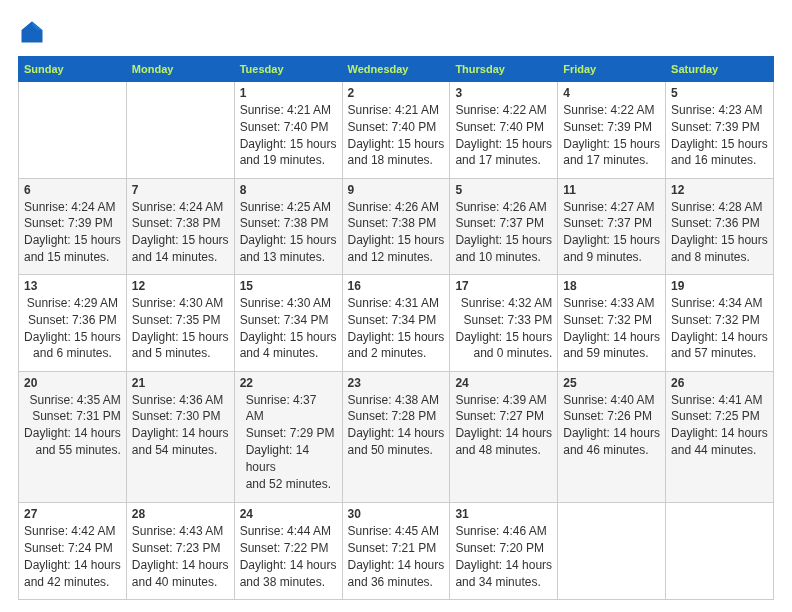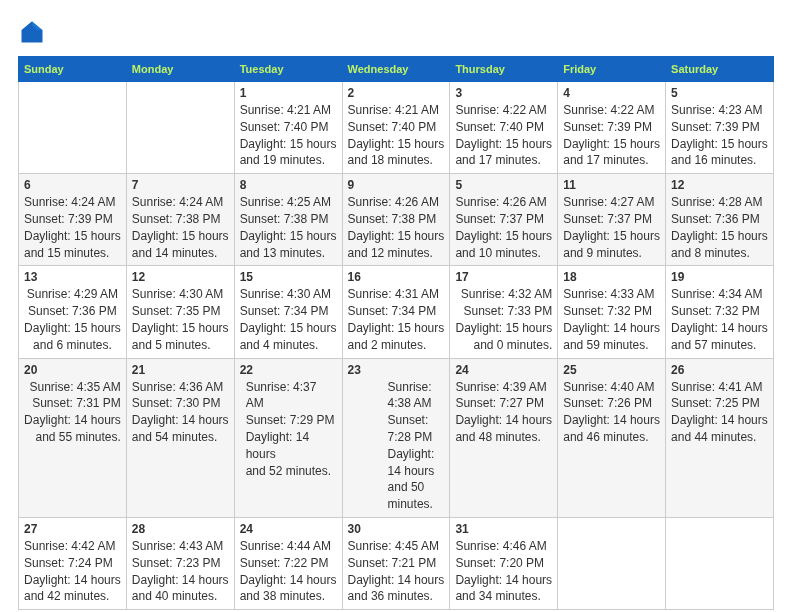--- a/index.html
+++ b/index.html
@@ -289,21 +289,21 @@
           </td>
           <td>
             <span class="day-num">22</span>
             <div class="day-info" style="white-space: pre-line; margin-left: 6px;">Sunrise: 4:37 AM
 Sunset: 7:29 PM
 Daylight: 14 hours
 and 52 minutes.</div>
           </td>
           <td>
             <span class="day-num">23</span>
-            <div class="day-info" style="white-space: pre-line; margin-left: 40px;">Sunrise: 4:38 AM
+            <div class="day-info" style="white-space: pre-line;">Sunrise: 4:38 AM
 Sunset: 7:28 PM
 Daylight: 14 hours
 and 50 minutes.</div>
           </td>
           <td>
             <span class="day-num">24</span>
             <div class="day-info" style="white-space: pre-line;">Sunrise: 4:39 AM
 Sunset: 7:27 PM
 Daylight: 14 hours
 and 48 minutes.</div>

